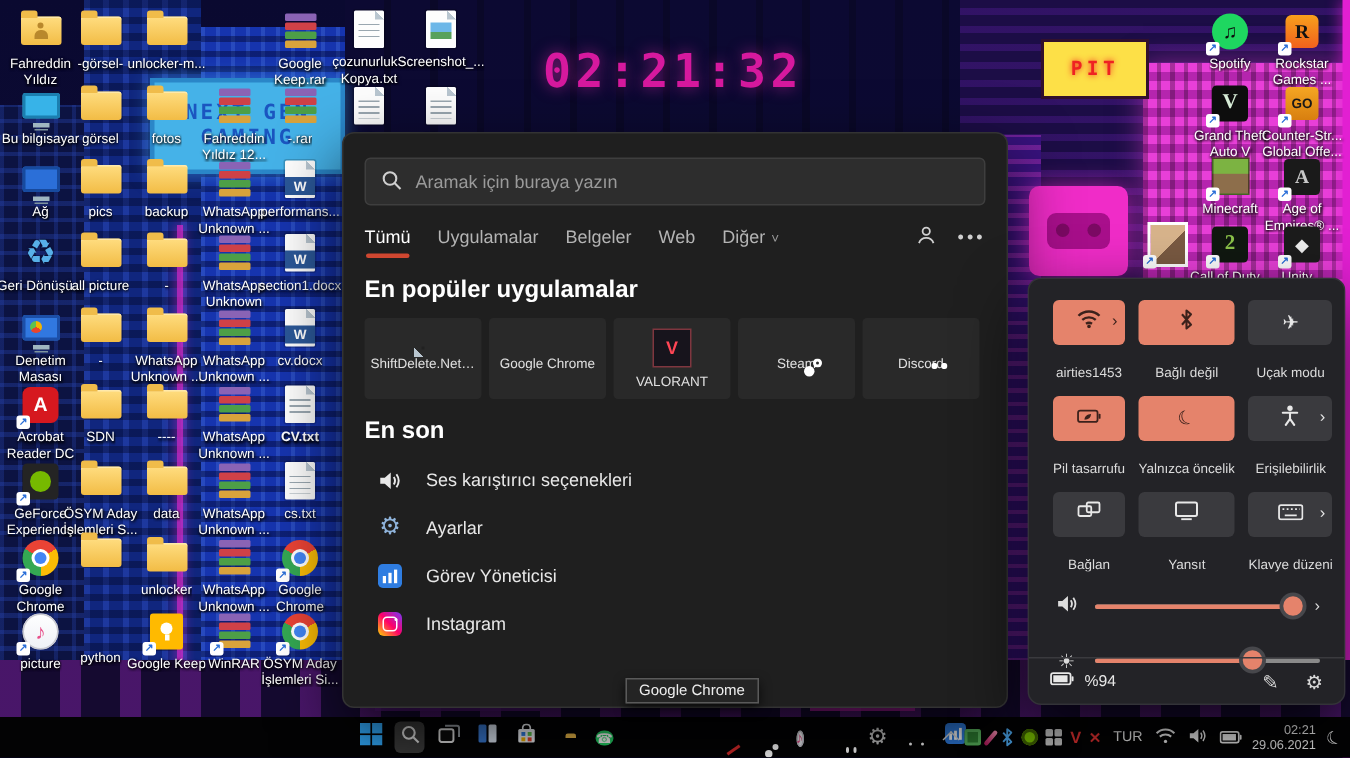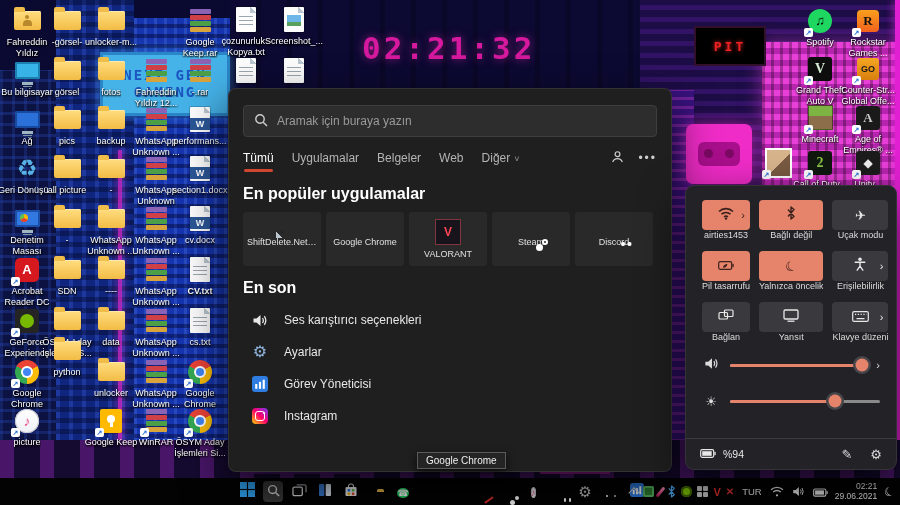--- a/index.html
+++ b/index.html
@@ -35,21 +35,21 @@
   .pcol{left:640px;top:90px;width:54px;height:388px;background:#38127e;
     background-image:repeating-linear-gradient(0deg,rgba(240,70,220,.3) 0 3px,transparent 3px 9px);}
   .rlow{left:800px;top:192px;width:100px;height:286px;background:#2a0f5e;
     background-image:repeating-linear-gradient(0deg,rgba(210,60,220,.25) 0 3px,transparent 3px 10px);}
   .pstrip-l{left:118px;top:150px;width:4px;height:300px;background:#d828c8;opacity:.75;box-shadow:0 0 8px #d828c8;}
   .pstrip-r{left:895px;top:0;width:5px;height:505px;background:#e21fd2;box-shadow:0 0 10px #e21fd2;}
   .bstrip{left:0;top:440px;width:900px;height:38px;background:#150a30;
     background-image:repeating-linear-gradient(90deg,rgba(150,40,190,.4) 0 14px,transparent 14px 40px);}
   .bpink1{left:540px;top:448px;width:70px;height:26px;background:#b81fa8;opacity:.8;}
   .bpurp1{left:250px;top:452px;width:110px;height:22px;background:#58187e;opacity:.8;}
-  .pit{left:694px;top:26px;width:68px;height:36px;background:#000000;border:2px solid #32102c;
+  .pit{left:694px;top:26px;width:68px;height:36px;background:#fde047;border:2px solid #32102c;
     display:flex;align-items:center;justify-content:center;
     font-family:"DejaVu Sans Mono",monospace;font-weight:bold;font-size:13px;letter-spacing:3px;color:#ef2222;
     text-shadow:0 0 4px #ef2222;}
   .gpsign{left:686px;top:124px;width:66px;height:60px;background:#f02cc8;border-radius:7px;
     box-shadow:0 0 16px rgba(240,44,200,.65);display:flex;align-items:center;justify-content:center;}
   .gp-in{width:42px;height:24px;background:#a90f8c;border-radius:6px;position:relative;}
   .gp-in::before,.gp-in::after{content:"";position:absolute;top:7px;width:9px;height:9px;border-radius:50%;background:#7c0a64;}
   .gp-in::before{left:6px;} .gp-in::after{right:6px;}
   .wclock{left:362px;top:30px;font-family:"DejaVu Sans Mono",monospace;font-weight:bold;
     font-size:31px;letter-spacing:3px;color:#d6199e;text-shadow:0 0 10px rgba(240,40,180,.55);}
@@ -155,21 +155,21 @@
   
   #quick-settings{position:absolute;left:685px;top:185px;width:212px;height:285px;background:#232327;
     border:1px solid rgba(90,90,95,.3);border-radius:9px;box-shadow:0 18px 45px rgba(0,0,0,.75);
     z-index:10;color:#eee;box-sizing:border-box;padding:14px 16px 0;}
   #qs-grid{display:grid;grid-template-columns:repeat(3,1fr);column-gap:9px;row-gap:11px;}
   .qs-cell{display:flex;flex-direction:column;align-items:center;}
   .qs-btn{width:100%;height:30px;border-radius:4px;background:#3a3a3e;display:flex;align-items:center;
     justify-content:center;position:relative;cursor:pointer;}
   .qs-btn.on{background:var(--accent,#e5836b);}
   .qs-btn .chv{position:absolute;right:5px;top:50%;transform:translateY(-50%);font-size:11px;line-height:1;}
-  .qs-lbl{margin-top:0;font-size:9px;color:#dcdcdc;white-space:nowrap;max-width:70px;overflow:hidden;text-overflow:ellipsis;}
+  .qs-lbl{margin-top:13px;font-size:9px;color:#dcdcdc;white-space:nowrap;max-width:70px;overflow:hidden;text-overflow:ellipsis;}
   .qs-glyph{font-size:13px;line-height:1;}
   .srow{display:flex;align-items:center;gap:10px;height:26px;margin-top:10px;}
   .sic{width:18px;text-align:center;font-size:13px;color:#dcdcdc;}
   .track{position:relative;flex:1;height:3px;border-radius:2px;background:#8a8a8a;cursor:pointer;}
   .fill{position:absolute;left:0;top:0;height:100%;background:var(--accent,#e5836b);border-radius:2px;}
   .thumb{position:absolute;top:50%;transform:translate(-50%,-50%);width:13px;height:13px;border-radius:50%;
     background:var(--accent,#e5836b);box-shadow:0 0 0 2.5px #47474b;}
   .srow .schv{font-size:11px;color:#dcdcdc;}
   #qs-footer{position:absolute;left:0;right:0;bottom:0;height:30px;border-top:1px solid #3a3a3e;
     display:flex;align-items:center;padding:0 14px;gap:7px;font-size:10.5px;color:#e8e8e8;}
@@ -485,21 +485,21 @@
         </span>
         <span class="lbl">cs.txt</span>
       </div>
       <div class="dicon" style="left: -4px; top: 357px;">
         <span class="icw">
           <span class="ich"></span>
           <b class="sca">↗</b>
         </span>
         <span class="lbl">Google Chrome</span>
       </div>
-      <div class="dicon" style="left: 36px; top: 336px;">
+      <div class="dicon" style="left: 36px; top: 354px; gap: 48px;">
         <span class="icw">
           <span class="if"></span>
         </span>
         <span class="lbl">python</span>
       </div>
       <div class="dicon" style="left: 80px; top: 357px;">
         <span class="icw">
           <span class="if"></span>
         </span>
         <span class="lbl">unlocker</span>

